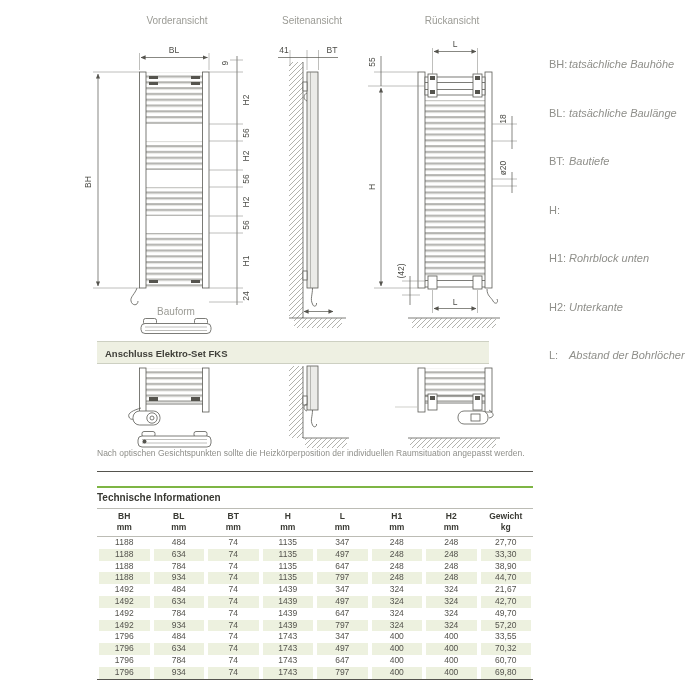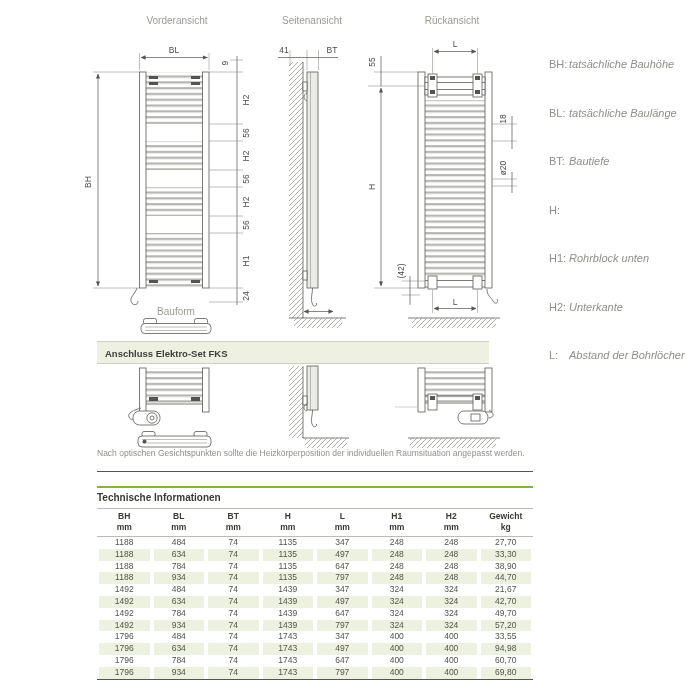--- a/index.html
+++ b/index.html
@@ -430,21 +430,21 @@
           <td>33,55</td>
         </tr>
         <tr>
           <td>1796</td>
           <td>634</td>
           <td>74</td>
           <td>1743</td>
           <td>497</td>
           <td>400</td>
           <td>400</td>
-          <td>94,98</td>
+          <td>70,32</td>
         </tr>
         <tr>
           <td>1796</td>
           <td>784</td>
           <td>74</td>
           <td>1743</td>
           <td>647</td>
           <td>400</td>
           <td>400</td>
           <td>60,70</td>

